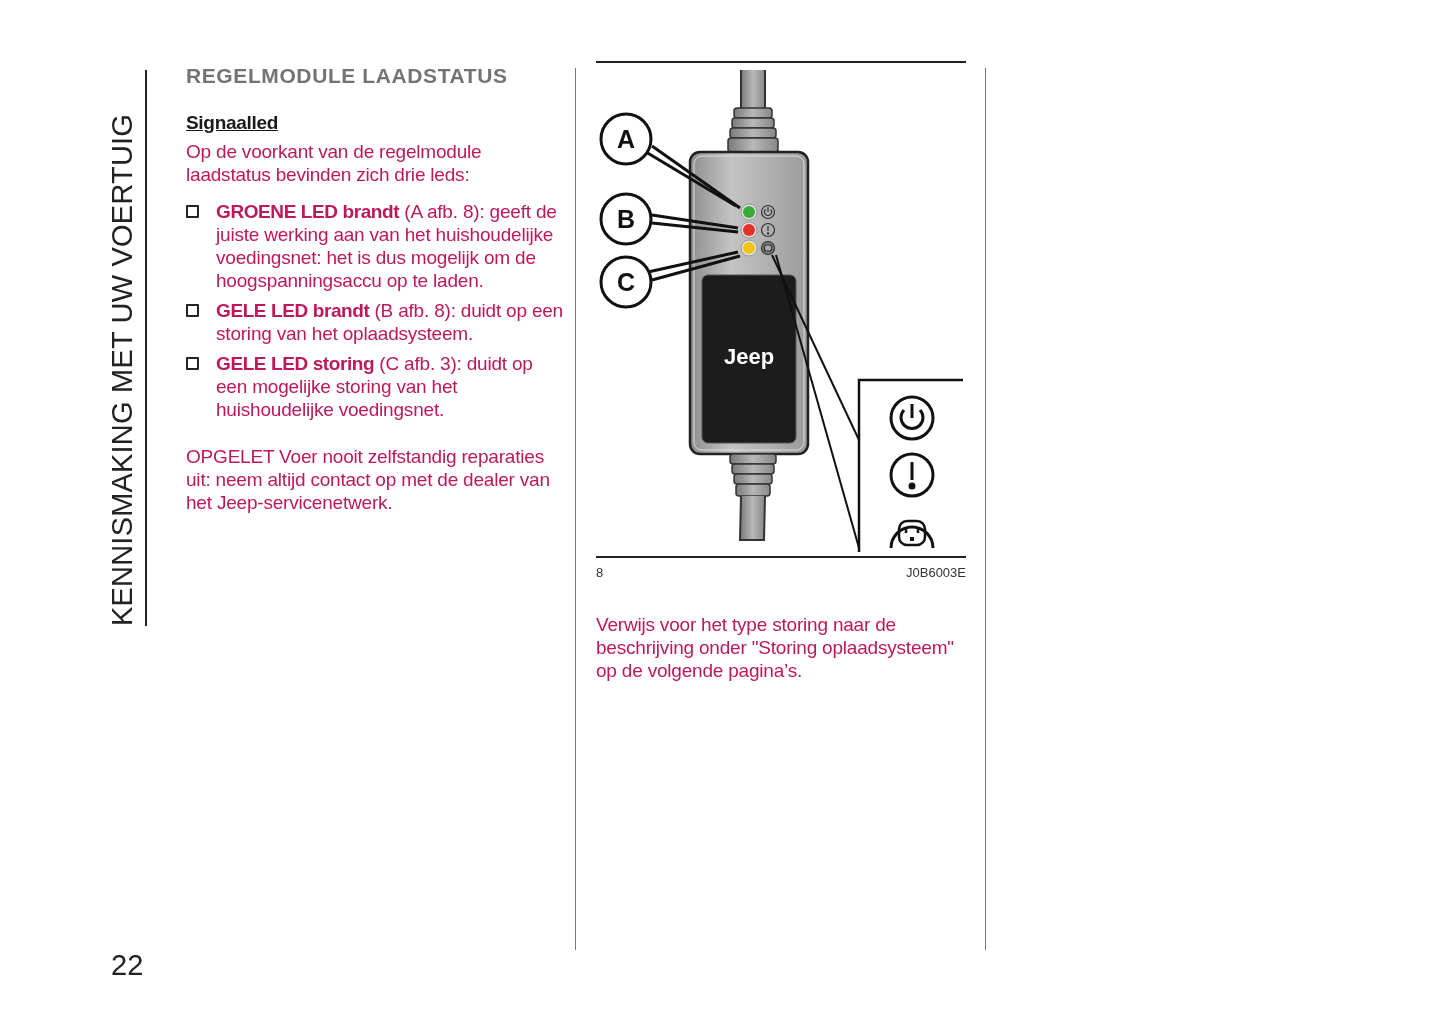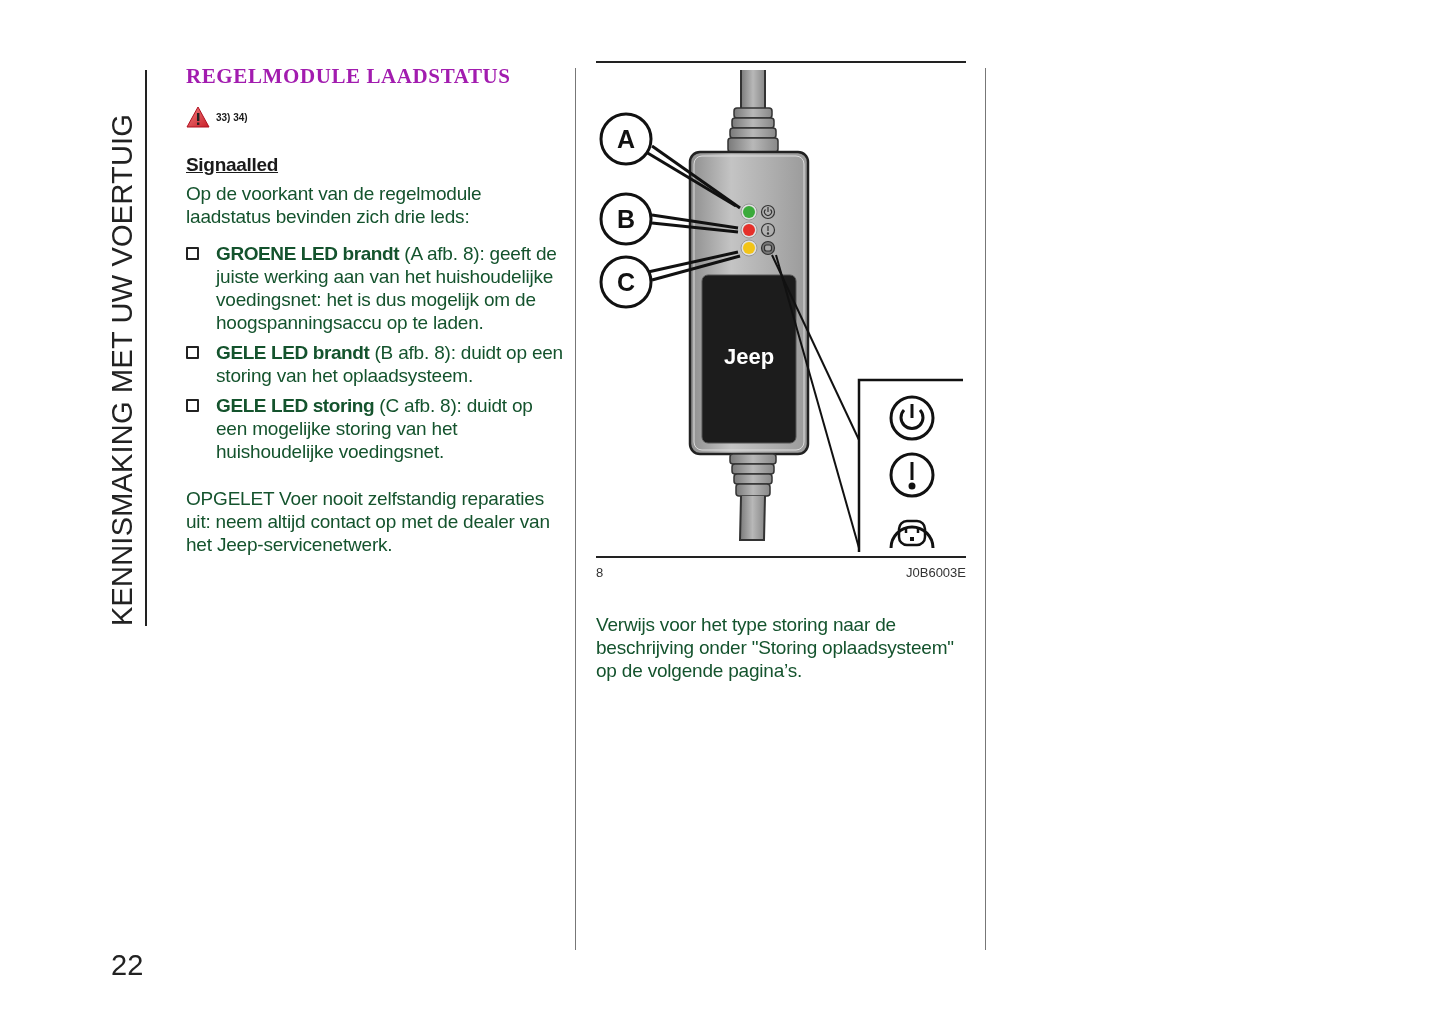--- a/index.html
+++ b/index.html
@@ -15,25 +15,25 @@
     position: absolute; left: 0; bottom: 0;
     transform-origin: left bottom; transform: rotate(-90deg) translate(0, 34px);
     white-space: nowrap; font-size: 29px; letter-spacing: 0.2px;
     color: #222; font-weight: normal; width: 558px; text-align: left;
   }
   .side-rule { position: absolute; left: 145px; top: 70px; width: 2px; height: 556px; background: #222; }
   .page-num { position: absolute; left: 111px; top: 949px; font-size: 29px; color: #222; }
   .col-divider { position: absolute; width: 1px; background: #777; }
 
   .col1 { position: absolute; left: 186px; top: 64px; width: 380px; }
-  .h1 { font-size: 21px; font-weight: bold; letter-spacing: 0.6px; margin: 0; color: #a21caf; font-family: Liberation Serif, serif; }
+  .h1 { font-size: 21px; font-weight: bold; letter-spacing: 0.6px; margin: 0; color: #737373; }
   .warn-row { display: flex; align-items: center; margin-top: 15px; height: 26px; }
   .warn-row .refs { font-size: 10px; font-weight: bold; margin-left: 6px; }
   .h2 { font-size: 19px; font-weight: bold; margin-top: 24px; letter-spacing: -0.3px; text-decoration: underline; }
-  .p { font-size: 19px; line-height: 23px; color: #14532d; letter-spacing: -0.2px; }
+  .p { font-size: 19px; line-height: 23px; color: #be185d; letter-spacing: -0.2px; }
   .p.intro { margin-top: 6px; }
   .bullets { margin-top: 14px; }
   .bullet { display: flex; margin-bottom: 7px; }
   .bullet .box { width: 13px; height: 13px; border: 2px solid #222; border-radius: 1px; margin-top: 5px; margin-right: 17px; flex-shrink: 0; box-sizing: border-box; }
   .bullet .b { font-weight: bold; letter-spacing: -0.4px; }
   .p.warning { margin-top: 24px; }
   .fig-top-rule { position: absolute; left: 596px; top: 61px; width: 370px; height: 2px; background: #222; }
   .fig-bottom-rule { position: absolute; left: 596px; top: 556px; width: 370px; height: 2px; background: #222; }
   .fig-caption { position: absolute; left: 596px; top: 565px; width: 370px; font-size: 13px; color: #333; display: flex; justify-content: space-between; }
   .fig-svg { position: absolute; left: 596px; top: 64px; }
@@ -46,48 +46,34 @@
   <div class="txt">KENNISMAKING MET UW VOERTUIG</div>
 </div>
 <div class="side-rule"></div>
 <div class="page-num">22</div>
 
 <div class="col-divider" style="left:575px; top:68px; height:882px;"></div>
 <div class="col-divider" style="left:985px; top:68px; height:882px;"></div>
 
 <div class="col1">
   <h1 class="h1">REGELMODULE LAADSTATUS</h1>
-  <div class="warn-row">
-    <svg width="24" height="22" viewBox="0 0 24 22">
-      <defs>
-        <linearGradient id="wg" x1="0" y1="0" x2="1" y2="1">
-          <stop offset="0" stop-color="#f28080"></stop>
-          <stop offset="1" stop-color="#c81e28"></stop>
-        </linearGradient>
-      </defs>
-      <path d="M12 1 L23 21 L1 21 Z" fill="url(#wg)" stroke="#b01020" stroke-width="1" stroke-linejoin="round"></path>
-      <rect x="11" y="7" width="2.4" height="8" fill="#222"></rect>
-      <rect x="11" y="16.5" width="2.4" height="2.4" fill="#222"></rect>
-    </svg>
-    <span class="refs">33) 34)</span>
-  </div>
   <div class="h2">Signaalled</div>
   <div class="p intro">Op de voorkant van de regelmodule laadstatus bevinden zich drie leds:</div>
   <div class="bullets">
     <div class="bullet p">
       <span class="box"></span>
       <span><span class="b">GROENE LED brandt</span><span> (A afb. 8): geeft de juiste werking aan van het huishoudelijke voedingsnet: het is dus mogelijk om de hoogspanningsaccu op te laden.</span></span>
     </div>
     <div class="bullet p">
       <span class="box"></span>
       <span><span class="b">GELE LED brandt</span><span> (B afb. 8): duidt op een storing van het oplaadsysteem.</span></span>
     </div>
     <div class="bullet p">
       <span class="box"></span>
-      <span><span class="b">GELE LED storing</span><span> (C afb. 8): duidt op een mogelijke storing van het huishoudelijke voedingsnet.</span></span>
+      <span><span class="b">GELE LED storing</span><span> (C afb. 3): duidt op een mogelijke storing van het huishoudelijke voedingsnet.</span></span>
     </div>
   </div>
   <div class="p warning">OPGELET Voer nooit zelfstandig reparaties uit: neem altijd contact op met de dealer van het Jeep-servicenetwerk.</div>
 </div>
 
 <div class="fig-top-rule"></div>
 <svg class="fig-svg" width="370" height="492" viewBox="596 64 370 492">
   <defs>
     <linearGradient id="body" x1="0" y1="0" x2="1" y2="0">
       <stop offset="0" stop-color="#8e8e8e"></stop>

